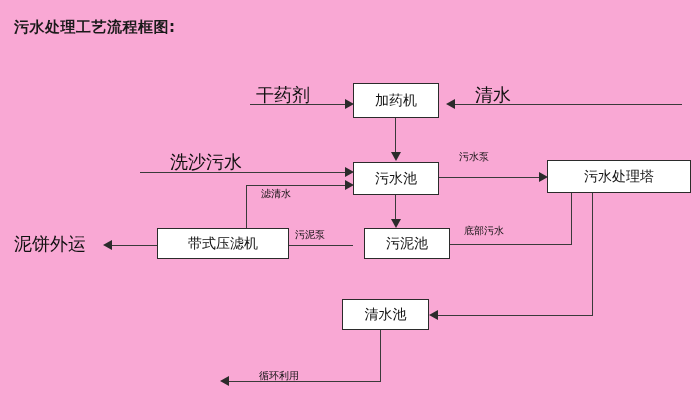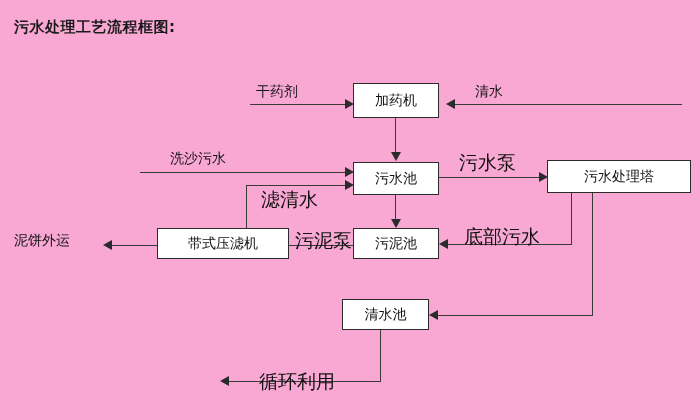--- a/index.html
+++ b/index.html
@@ -34,28 +34,28 @@
     align-items: center;
     justify-content: center;
     font-size: 14px;
     color: #111111;
     white-space: nowrap;
     z-index: 5;
     font-family: Liberation Mono, monospace;
   }
   .edge-label {
     position: absolute;
-    font-size: 19px;
+    font-size: 10px;
     color: #111111;
     white-space: nowrap;
     z-index: 6;
   }
   .terminal {
     position: absolute;
-    font-size: 14px;
+    font-size: 18px;
     color: #111111;
     white-space: nowrap;
     z-index: 6;
   }
   .ln {
     position: absolute;
     background: #3a3a3a;
     z-index: 2;
   }
   .lh { height: 1.4px; }
@@ -98,21 +98,21 @@
   </div>
 
   <div class="node" style="left:547px; top:160px; width:144px; height:33px;">
     <span>污水处理塔</span>
   </div>
 
   <div class="node" style="left:157px; top:228px; width:132px; height:31px;">
     <span>带式压滤机</span>
   </div>
 
-  <div class="node" style="left:353px; top:228px; width:86px; height:31px;">
+  <div class="node" style="left:364px; top:228px; width:86px; height:31px;">
     <span>污泥池</span>
   </div>
 
   <div class="node" style="left:342px; top:299px; width:87px; height:31px;">
     <span>清水池</span>
   </div>
 
   <div class="terminal" style="left:256px; top:83px;">干药剂</div>
   <div class="terminal" style="left:475px; top:83px;">清水</div>
   <div class="terminal" style="left:170px; top:150px;">洗沙污水</div>

